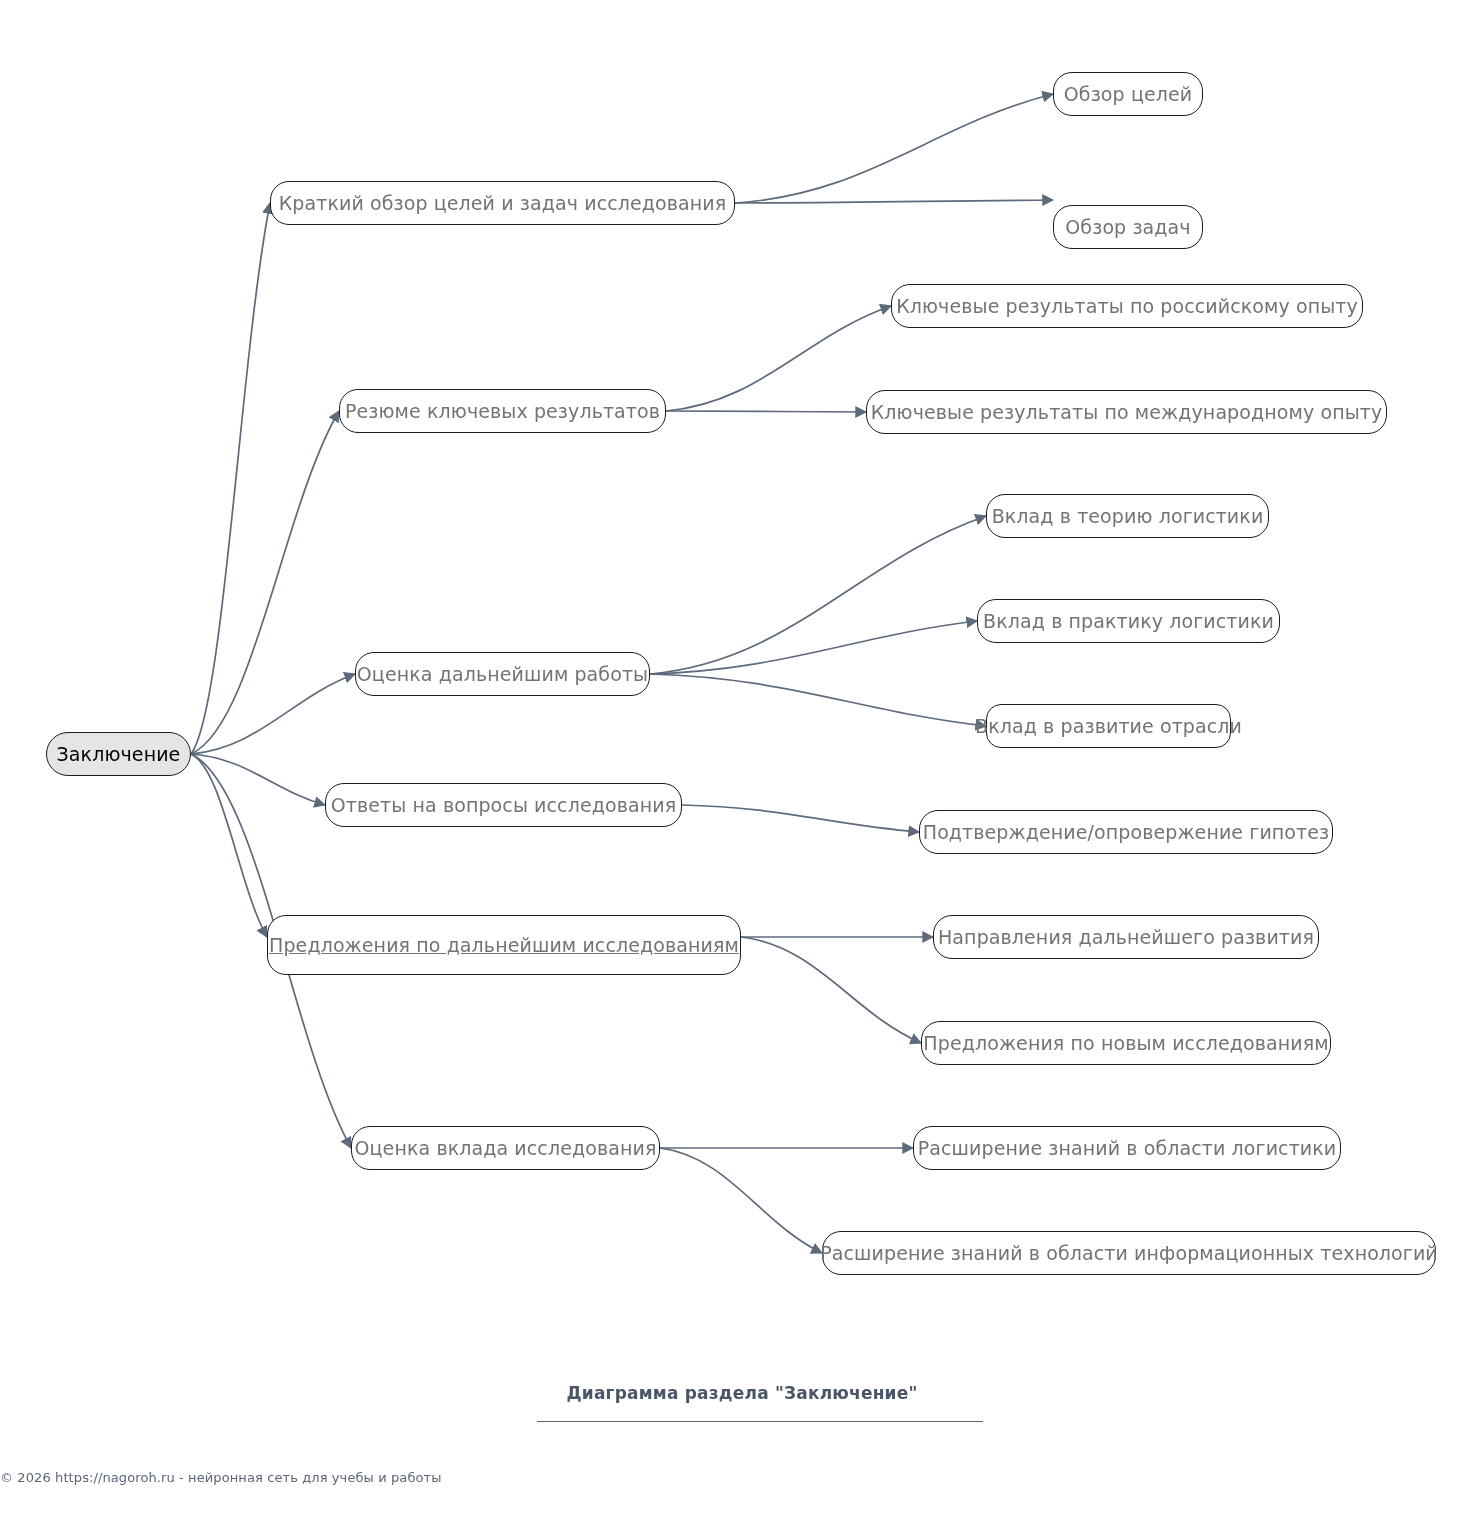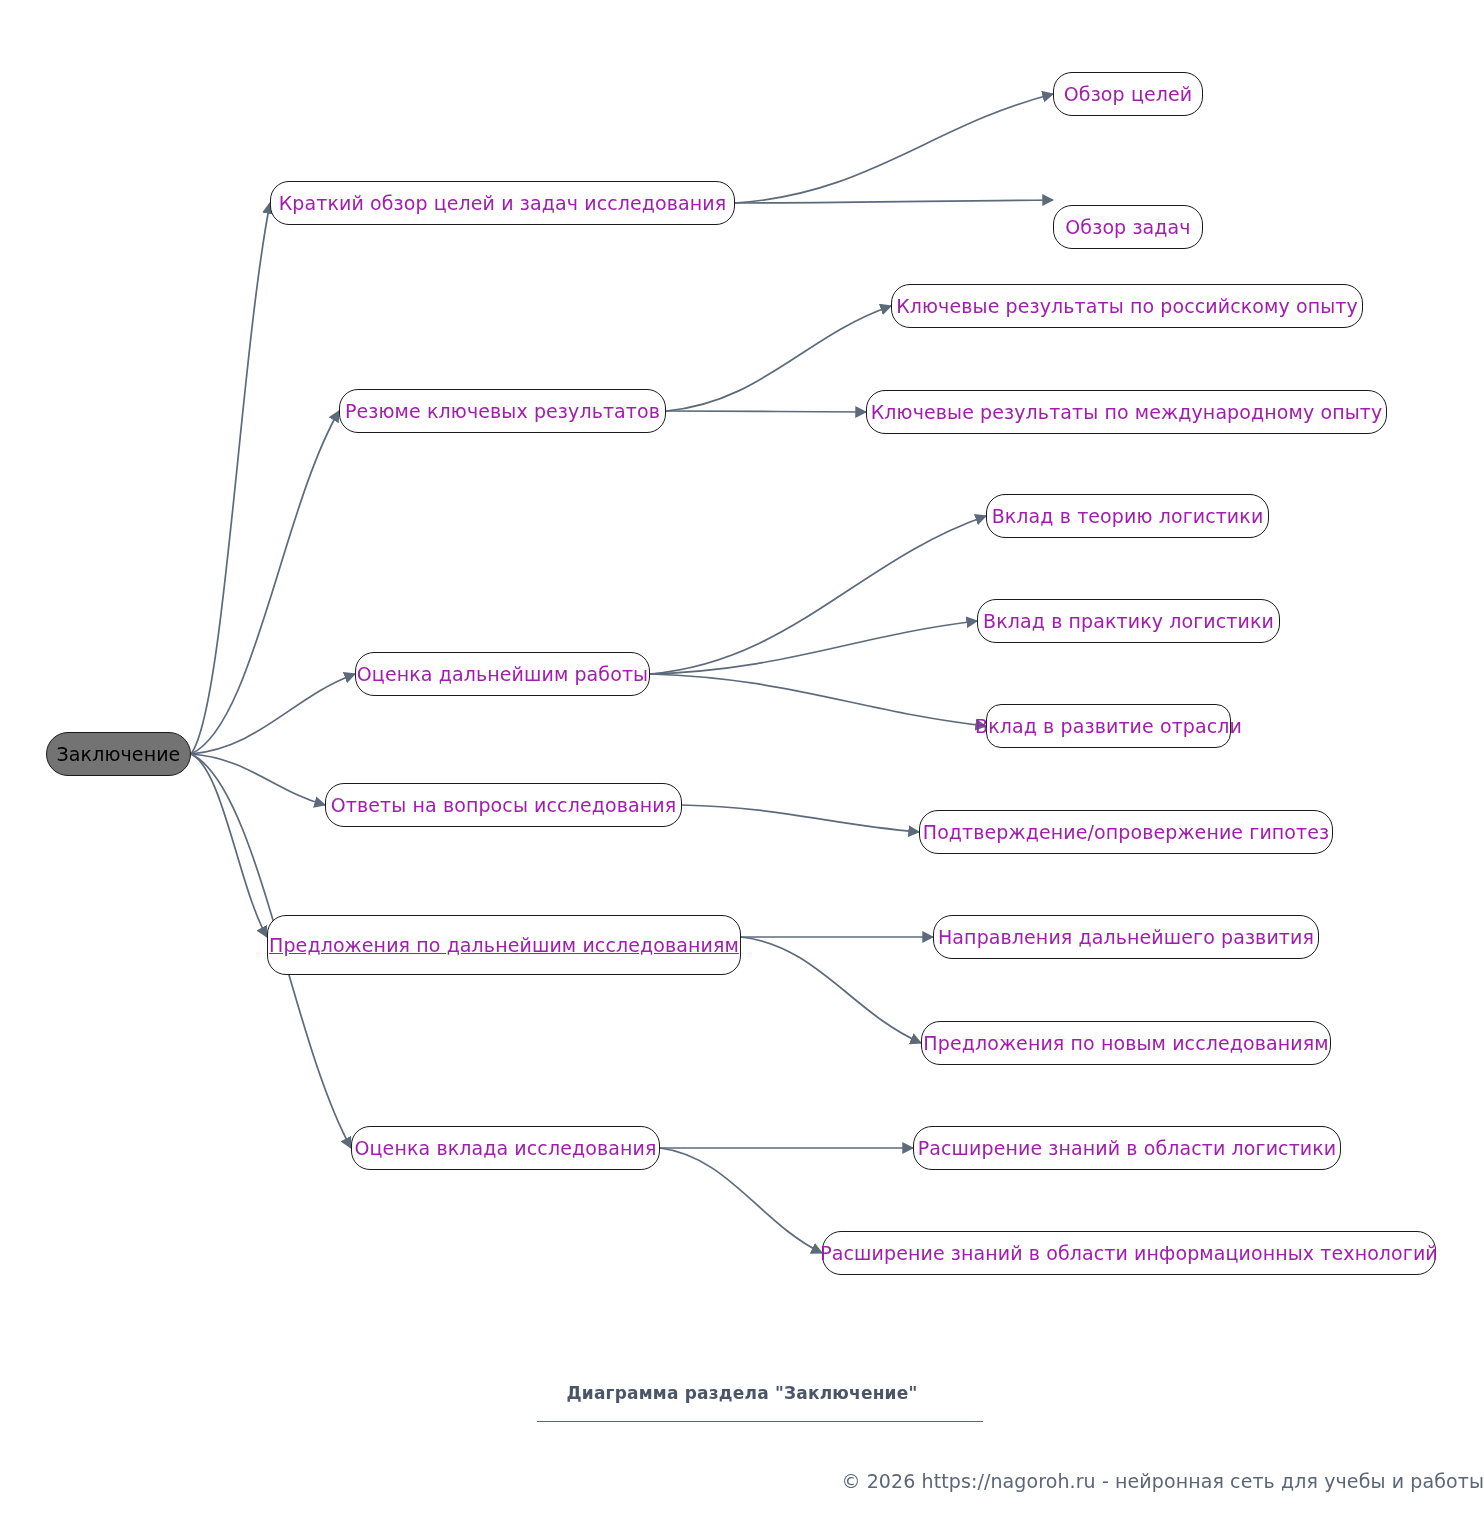--- a/index.html
+++ b/index.html
@@ -30,28 +30,28 @@
   }
   .node {
     position: absolute;
     box-sizing: border-box;
     display: flex;
     align-items: center;
     justify-content: center;
     background: #ffffff;
     border: 1.6px solid #1b1b1b;
     border-radius: 19px;
-    color: #a21caf;
+    color: #737373;
     font-size: 19px;
     line-height: 1;
     white-space: nowrap;
     letter-spacing: 0.1px;
   }
   .node.root {
-    background: #737373;
+    background: #e5e5e5;
     border: 1.6px solid #1b1b1b;
     border-radius: 22px;
     color: #000000;
     font-size: 19px;
   }
   .footer-title {
     position: absolute;
     left: 0;
     width: 1484px;
     text-align: center;
@@ -63,23 +63,23 @@
   }
   .footer-rule {
     position: absolute;
     height: 0;
     border-top: 1.4px solid #5b6678;
   }
   .footer-copy {
     position: absolute;
     left: 0;
     width: 1484px;
-    text-align: right;
+    text-align: left;
     font-family: "DejaVu Sans", sans-serif;
-    font-size: 19px;
+    font-size: 13px;
     color: #5b6678;
     letter-spacing: 0.1px;
   }
 </style>
 </head>
 <body>
 
 <div id="canvas">
 
   <svg class="edge-layer" id="edge-layer" viewBox="0 0 1484 1537" width="1484" height="1537" xmlns="http://www.w3.org/2000/svg">

